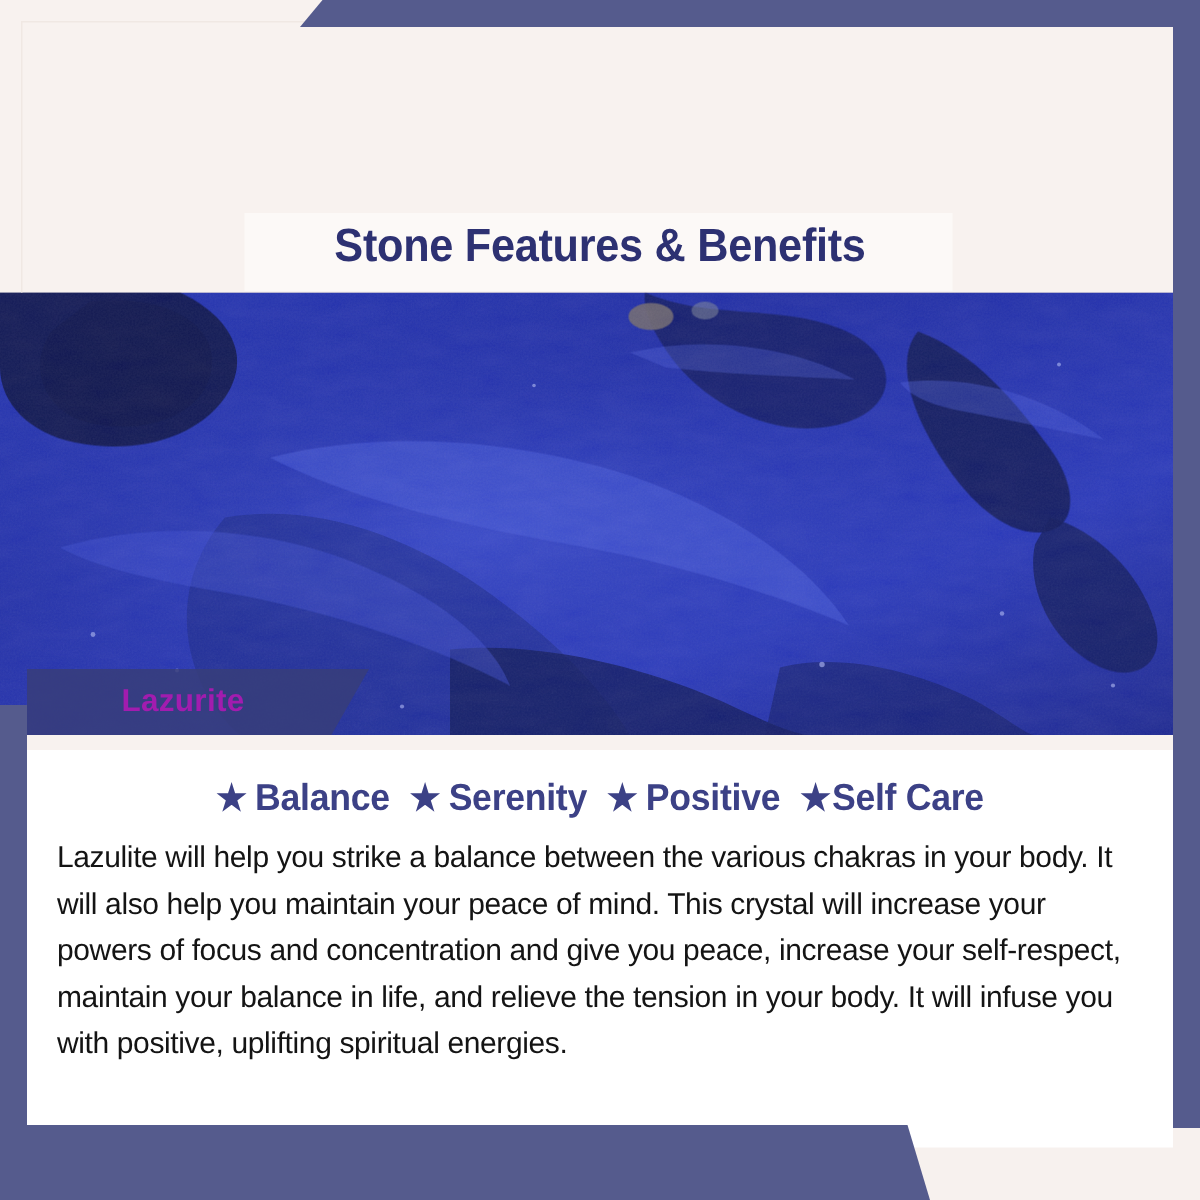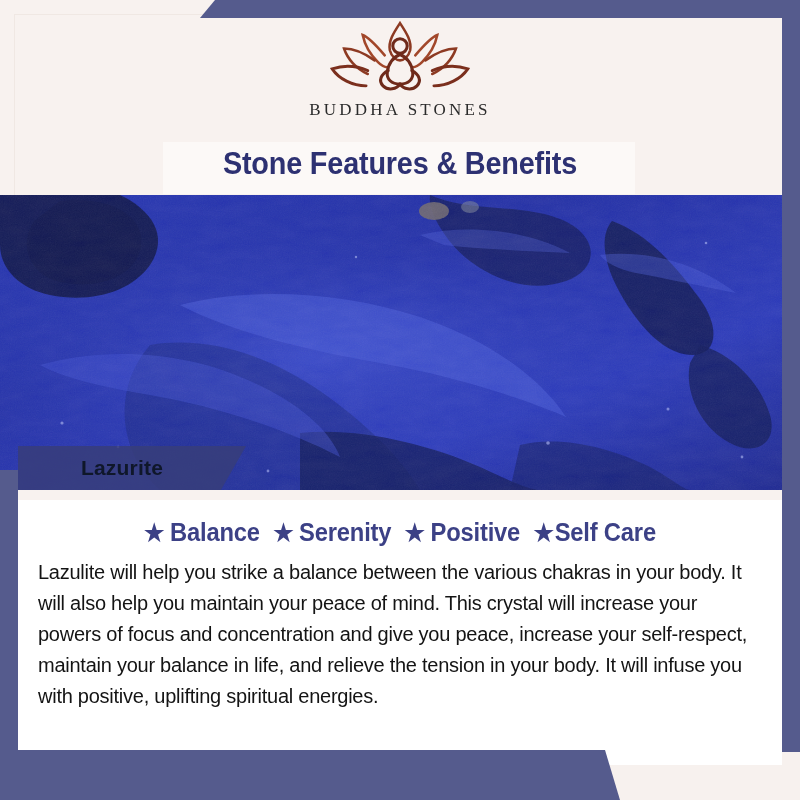--- a/index.html
+++ b/index.html
@@ -73,21 +73,21 @@
     z-index:4;
   }
   #stone-banner .shape {
     position:absolute; inset:0;
     background:rgba(56,62,122,0.86);
     clip-path:polygon(0 0, 100% 0, 89% 100%, 0 100%);
   }
   #stone-name {
     position:absolute; left:0; top:0; width:208px; height:44px;
     display:flex; align-items:center; justify-content:center;
-    color:#0f172a; font-size:21px; font-weight:bold;
+    color:#a21caf; font-size:21px; font-weight:bold;
     letter-spacing:0.2px;
   }
 
   
   #content {
     position:absolute; left:18px; top:500px; width:764px; height:265px;
     background:#ffffff; z-index:3;
   }
   #content-pad { padding:18px 16px 0 16px; }
 
@@ -150,48 +150,20 @@
   #gutter-strip   { left:18px; top:490px; width:764px; height:10px; }
 </style>
 </head>
 <body>
 
 <div id="frame"></div>
 
 <div id="header">
   <div id="header-inner"></div>
 
-  <div id="logo-block">
-    <svg id="logo-mark" viewBox="0 0 200 92">
-      <g fill="none" stroke="#7b2f1d" stroke-width="3.2" stroke-linecap="round">
-
-        <path d="M100 6 C92 18, 86 28, 88 38 C90 46, 96 50, 100 50 C104 50, 110 46, 112 38 C114 28, 108 18, 100 6 Z" stroke="#8d3a22" stroke-width="3"></path>
-
-        <path d="M82 44 C70 30, 62 22, 56 20 C58 30, 64 42, 74 52 C78 56, 82 58, 85 58" stroke="#a2472a" stroke-width="3"></path>
-
-        <path d="M118 44 C130 30, 138 22, 144 20 C142 30, 136 42, 126 52 C122 56, 118 58, 115 58" stroke="#a2472a" stroke-width="3"></path>
-
-        <path d="M70 50 C56 40, 44 36, 34 36 C38 48, 48 60, 62 66" stroke="#8d3a22" stroke-width="3"></path>
-
-        <path d="M130 50 C144 40, 156 36, 166 36 C162 48, 152 60, 138 66" stroke="#8d3a22" stroke-width="3"></path>
-
-        <path d="M62 62 C48 56, 32 56, 20 60 C28 72, 44 80, 60 80" stroke="#7b2f1d" stroke-width="3.4"></path>
-
-        <path d="M138 62 C152 56, 168 56, 180 60 C172 72, 156 80, 140 80" stroke="#7b2f1d" stroke-width="3.4"></path>
-      </g>
-
-      <g fill="none" stroke="#6f2a1a" stroke-width="3.6" stroke-linecap="round">
-        <circle cx="100" cy="33" r="8.5" fill="none"></circle>
-        <path d="M100 43 C92 46, 86 54, 85 64 C84 72, 90 78, 100 78 C110 78, 116 72, 115 64 C114 54, 108 46, 100 43 Z"></path>
-        <path d="M86 62 C78 66, 74 74, 80 80 C86 86, 96 84, 100 78"></path>
-        <path d="M114 62 C122 66, 126 74, 120 80 C114 86, 104 84, 100 78"></path>
-      </g>
-    </svg>
-    <div id="logo-wordmark">BUDDHA STONES</div>
-  </div>
 
   <div id="title-panel"></div>
 </div>
 <div id="page-title">Stone Features &amp; Benefits</div>
 
 <div id="photo">
   <svg viewBox="0 0 782 295" preserveAspectRatio="none">
     <defs>
       <linearGradient id="gBase" x1="0" y1="0" x2="1" y2="1">
         <stop offset="0%" stop-color="#2434b4"></stop>

